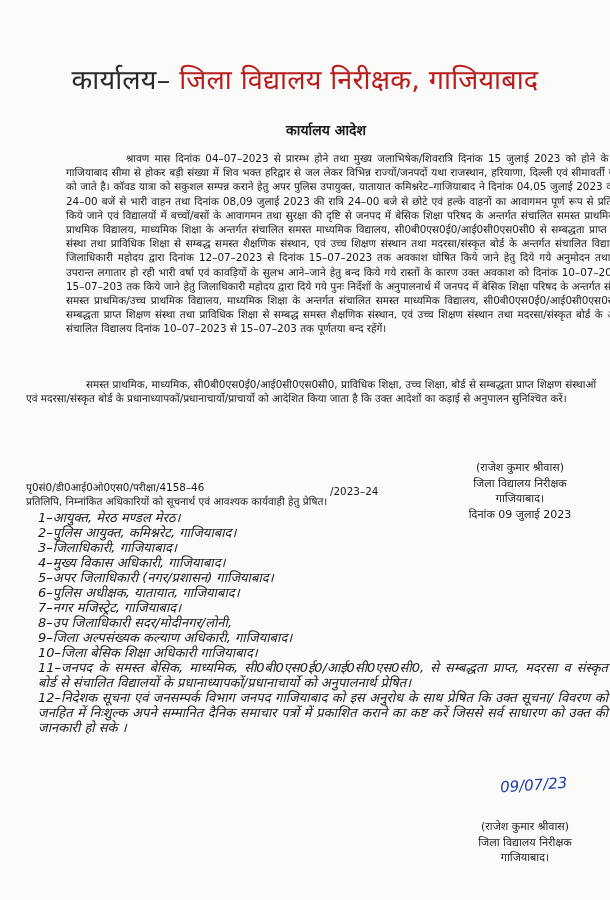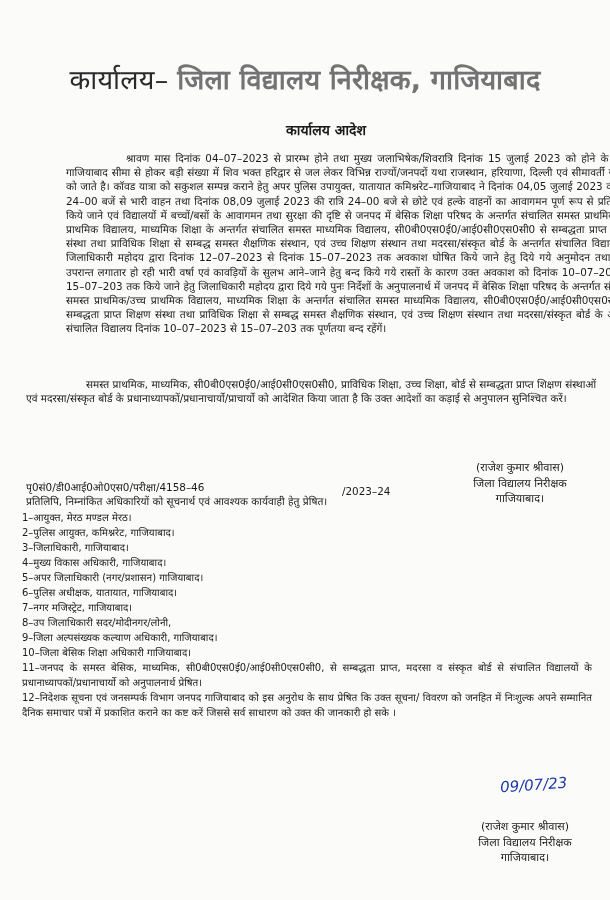--- a/index.html
+++ b/index.html
@@ -1,34 +1,34 @@
 <!DOCTYPE html>
 <html><head>
   <meta charset="utf-8">
   <style>
     html, body { margin: 0; padding: 0; background: #ffffff; }
     body { width: 610px; height: 900px; overflow: hidden; position: relative;
            font-family: "DejaVu Sans", "Liberation Sans", sans-serif; color: #1a1a1a; }
     .page { position: absolute; left: 0; top: 0; width: 610px; height: 900px; background: #fbfbfa; }
     .title { position: absolute; top: 60px; left: 0; width: 610px; text-align: center;
              font-size: 27px; color: #2a2a2a; letter-spacing: 0.2px; }
-    .title .bold { font-weight: bold; color: #737373; }
+    .title .bold { font-weight: normal; color: #b91c1c; }
     .subtitle { position: absolute; top: 120px; left: 0; width: 596px; text-align: center;
                 font-size: 14px; font-weight: bold; padding-left: 28px; }
     .body-text { position: absolute; left: 26px; width: 570px; font-size: 10.4px; line-height: 14.2px;
                  text-align: justify; }
     .para1 { top: 151px; margin-left: 40px; }
     .para2 { top: 377px; }
     .indent { display: inline-block; width: 60px; }
     .sig { position: absolute; text-align: center; font-size: 11px; line-height: 15.5px; margin-top: 14px; }
     .sig1 { top: 446px; left: 440px; width: 160px; }
     .ref-line { position: absolute; top: 480px; left: 26px; width: 330px; font-size: 10.4px; }
-    .ref-year { position: absolute; top: 485px; left: 330px; font-size: 10.4px; margin-left: 12px; }
+    .ref-year { position: absolute; top: 485px; left: 330px; font-size: 10.4px; }
     .copy-intro { position: absolute; top: 494px; left: 26px; font-size: 10.4px; }
-    .list { position: absolute; top: 510px; left: 22px; width: 570px; font-size: 10px; line-height: 15px; }
+    .list { position: absolute; top: 510px; left: 38px; width: 570px; font-size: 13px; line-height: 15px; font-style: italic; }
     .list .item { text-align: justify; }
     .sig2 { top: 805px; left: 450px; width: 150px; }
     .handwritten { position: absolute; top: 776px; left: 500px; font-family: "DejaVu Sans", sans-serif;
                    font-size: 15px; color: #1e3aa8; font-style: italic; transform: rotate(-4deg); }
   </style>
 </head>
 <body>
 
 <div class="page">
 
@@ -44,20 +44,21 @@
   </div>
 
   <div class="body-text para2">
     <span class="indent"></span><span>समस्त प्राथमिक, माध्यमिक, सी0बी0एस0ई0/आई0सी0एस0सी0, प्राविधिक शिक्षा, उच्च शिक्षा, बोर्ड से सम्बद्धता प्राप्त शिक्षण संस्थाओं एवं मदरसा/संस्कृत बोर्ड के प्रधानाध्यापकों/प्रधानाचार्यो/प्राचार्यो को आदेशित किया जाता है कि उक्त आदेशों का कड़ाई से अनुपालन सुनिश्चित करें।</span>
   </div>
 
   <div class="sig sig1">
     <div>(राजेश कुमार श्रीवास)</div>
     <div>जिला विद्यालय निरीक्षक</div>
     <div>गाजियाबाद।</div>
+    <div>दिनांक 09 जुलाई 2023</div>
   </div>
 
   <div class="ref-line">पृ0सं0/डी0आई0ओ0एस0/परीक्षा/4158–46</div>
   <div class="ref-year">/2023–24</div>
 
   <div class="copy-intro">प्रतिलिपि, निम्नांकित अधिकारियों को सूचनार्थ एवं आवश्यक कार्यवाही हेतु प्रेषित।</div>
 
   <div class="list">
     <div class="item">1–आयुक्त, मेरठ मण्डल मेरठ।</div>
     <div class="item">2–पुलिस आयुक्त, कमिश्नरेट, गाजियाबाद।</div>

